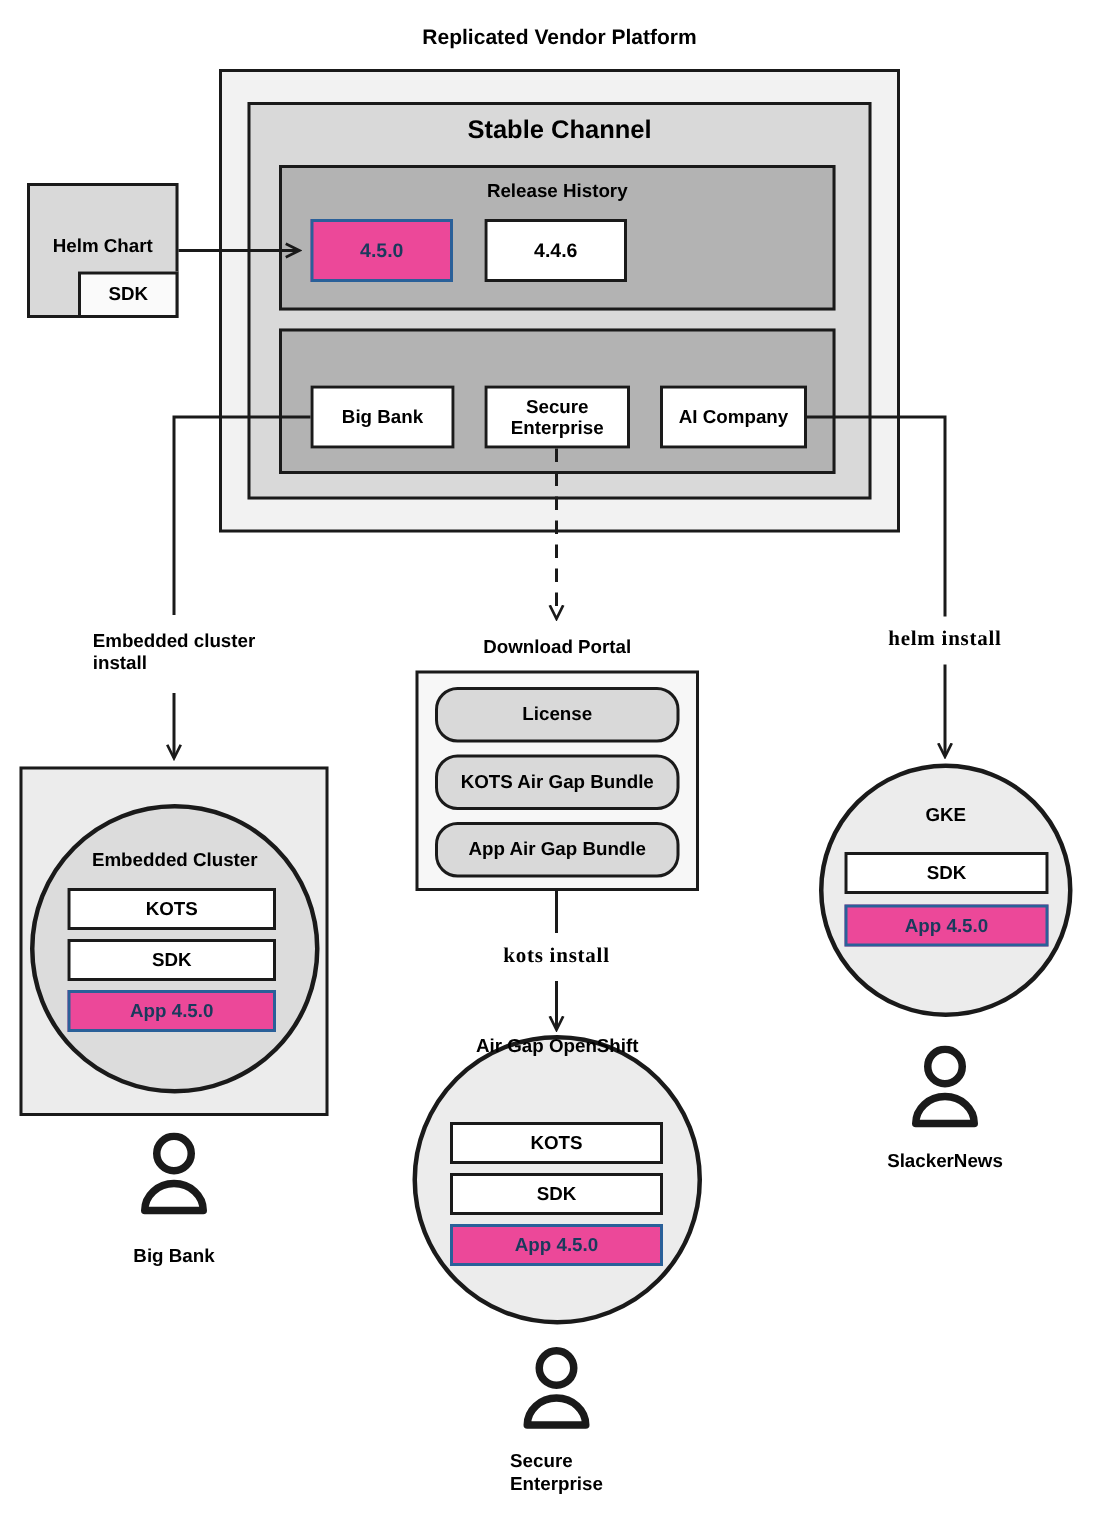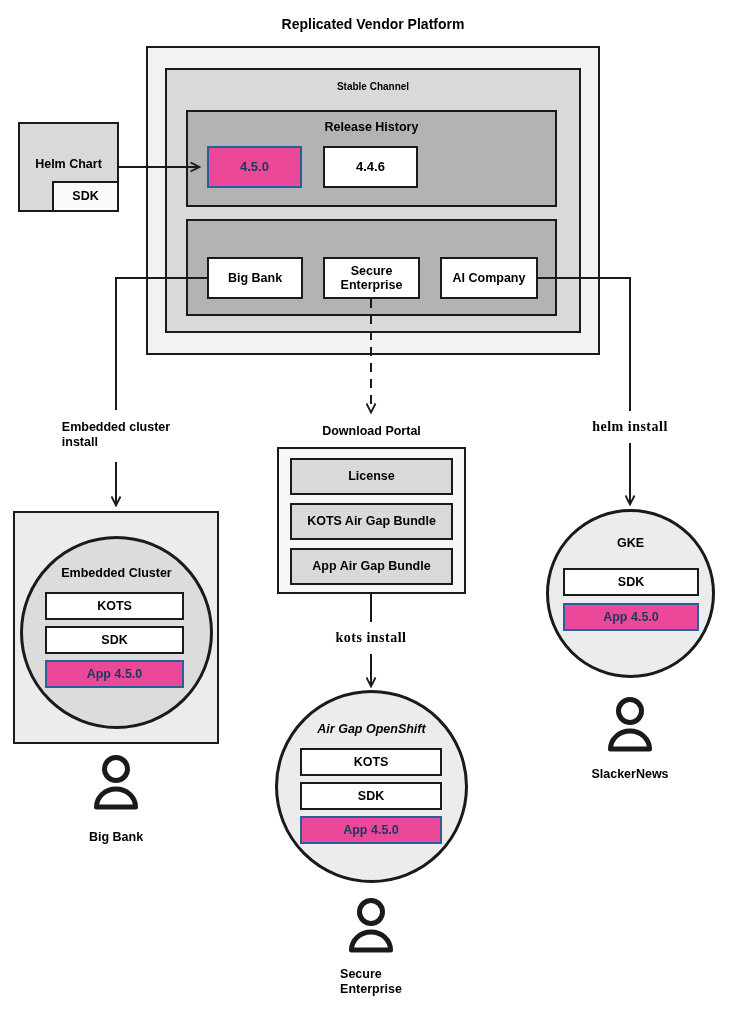--- a/index.html
+++ b/index.html
@@ -37,21 +37,21 @@
   
   .box {
     position: absolute;
     box-sizing: border-box;
     border: 2px solid #1a1a1a;
   }
   .fill-l1 { background: #f2f2f2; }   
   .fill-l2 { background: #d9d9d9; }   
   .fill-l3 { background: #b3b3b3; }   
   .fill-white { background: #ffffff; }
-  .fill-gray { background: #d9d9d9; }
+  .fill-gray { background: #d9d9d9; border-radius: 15px; }
   .fill-vm   { background: #ececec; }
 
   .card {
     position: absolute;
     box-sizing: border-box;
     border: 2px solid #1a1a1a;
     display: flex;
     align-items: center;
     justify-content: center;
     text-align: center;
@@ -77,21 +77,21 @@
 </head>
 <body>
 
 <div id="canvas">
 
   <div class="lbl" style="left:146px; top:14px; width:454px; height:20px; font-size:14px;">Replicated Vendor Platform</div>
 
   <div class="box fill-l1" style="left:146px; top:46px; width:454px; height:309px;"></div>
 
   <div class="box fill-l2" style="left:165px; top:68px; width:416px; height:265px;"></div>
-  <div class="lbl" style="left:165px; top:77px; width:416px; height:20px; font-size:10px;">Stable Channel</div>
+  <div class="lbl" style="left:165px; top:77px; width:416px; height:20px; font-size:17px;">Stable Channel</div>
 
   <div class="box fill-l3" style="left:186px; top:110px; width:371px; height:97px;"></div>
   <div class="lbl" style="left:186px; top:118px; width:371px; height:18px; font-size:12.5px;">Release History</div>
 
   <div class="card blue" style="left:207px; top:146px; width:95px; height:42px; font-size:13px;">4.5.0</div>
   <div class="card fill-white" style="left:323px; top:146px; width:95px; height:42px; font-size:13px;">4.4.6</div>
 
   <div class="box fill-l3" style="left:186px; top:219px; width:371px; height:97px;"></div>
 
   <div class="card fill-white" style="left:207px; top:257px; width:96px; height:42px; font-size:12.5px;">Big Bank</div>
@@ -116,21 +116,21 @@
   </svg>
   <div class="lbl" style="left:41px; top:828px; width:150px; height:18px; font-size:12.5px;">Big Bank</div>
 
   <div class="lbl" style="left:277px; top:422px; width:189px; height:18px; font-size:12.5px;">Download Portal</div>
   <div class="box" style="left:277px; top:447px; width:189px; height:147px; background:#f7f7f7;"></div>
   <div class="card fill-gray" style="left:290px; top:458px; width:163px; height:37px; font-size:12.5px;">License</div>
   <div class="card fill-gray" style="left:290px; top:548px; width:163px; height:37px; font-size:12.5px;">App Air Gap Bundle</div>
   <div class="card fill-gray" style="left:290px; top:503px; width:163px; height:37px; font-size:12.5px;">KOTS Air Gap Bundle</div>
 
   <div class="circle" style="left:275px; top:690px; width:193px; height:193px;"></div>
-  <div class="lbl" style="left:275px; top:720px; width:193px; height:18px; font-size:12.5px;font-style:italic;">Air Gap OpenShift</div>
+  <div class="lbl" style="left:275px; top:688px; width:193px; height:18px; font-size:12.5px;">Air Gap OpenShift</div>
   <div class="card fill-white" style="left:300px; top:748px; width:142px; height:28px; font-size:12.5px;">KOTS</div>
   <div class="card fill-white" style="left:300px; top:782px; width:142px; height:28px; font-size:12.5px;">SDK</div>
   <div class="card blue" style="left:300px; top:816px; width:142px; height:28px; font-size:12.5px;">App 4.5.0</div>
 
   <svg class="person" style="left:348px; top:898px;" width="46" height="55" viewBox="0 0 46 55">
     <circle cx="23" cy="14" r="11.5" fill="none" stroke="#1a1a1a" stroke-width="5"></circle>
     <path d="M3.5 52 A19.5 18 0 0 1 42.5 52 Z" fill="none" stroke="#1a1a1a" stroke-width="5" stroke-linejoin="round"></path>
   </svg>
   <div class="lbl" style="left:296px; top:967px; width:150px; height:36px; font-size:12.5px; align-items:flex-start;">Secure
 Enterprise</div>

